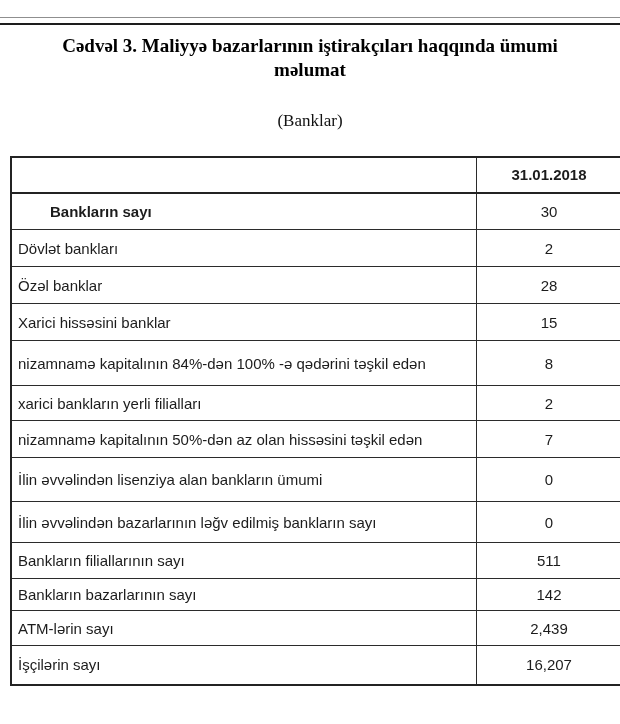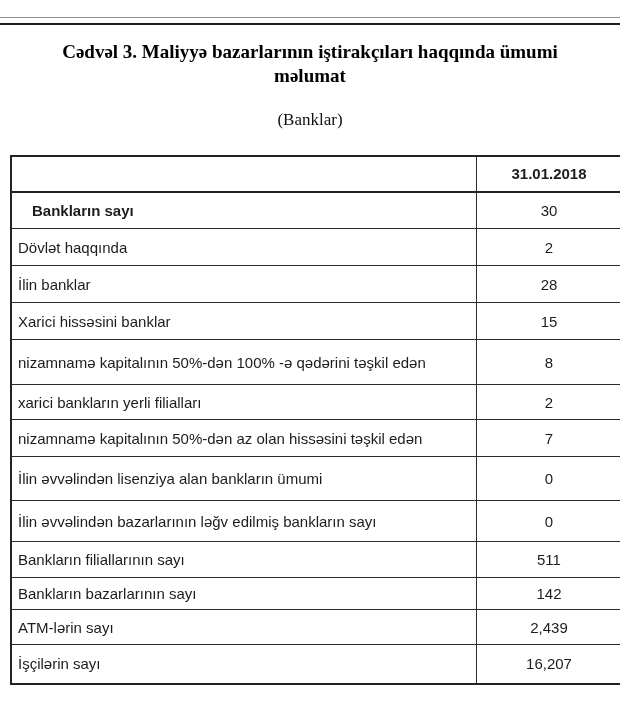--- a/index.html
+++ b/index.html
@@ -26,29 +26,29 @@
     border-top: 1px solid #8f8f8f;
     border-bottom: 2px solid #1d1d1d;
     width: 100%;
   }
   .title {
     font-family: "Liberation Serif", "DejaVu Serif", serif;
     font-weight: bold;
     font-size: 19px;
     line-height: 1.28;
     text-align: center;
-    margin: 15px auto 0 auto;
+    margin: 9px auto 0 auto;
     max-width: 552px;
     color: #000000;
   }
   .subtitle {
     font-family: "Liberation Serif", "DejaVu Serif", serif;
     font-size: 17px;
     text-align: center;
-    margin-top: 21px;
+    margin-top: 28px;
     color: #111111;
   }
   table.banks-table {
     border-collapse: collapse;
     table-layout: fixed;
     width: 598px;
     margin: 25px 0 0 10px;
     border: 2px solid #232323;
   }
   table.banks-table th,
@@ -71,21 +71,21 @@
     width: 452px;
     text-align: left;
     padding-left: 8px;
   }
   th.value-col {
     font-weight: bold;
     font-size: 15px;
   }
   tr.emphasis td.label {
     font-weight: bold;
-    padding-left: 20px;
+    padding-left: 38px;
   }
   
   tbody tr            { height: 37px; }
   tbody tr:nth-child(5)  { height: 45px; }
   tbody tr:nth-child(6)  { height: 35px; }
   tbody tr:nth-child(8)  { height: 44px; }
   tbody tr:nth-child(9)  { height: 41px; }
   tbody tr:nth-child(10) { height: 36px; }
   tbody tr:nth-child(11) { height: 32px; }
   tbody tr:nth-child(12) { height: 35px; }
@@ -108,36 +108,36 @@
         <th class="value-col">31.01.2018</th>
       </tr>
     </thead>
     <tbody id="rows">
   <tr class="emphasis">
     <td class="label">Bankların sayı</td>
     <td class="value">30</td>
   </tr>
 
   <tr>
-    <td class="label">Dövlət haqqında</td>
+    <td class="label">Dövlət bankları</td>
     <td class="value">2</td>
   </tr>
 
   <tr>
-    <td class="label">İlin banklar</td>
+    <td class="label">Özəl banklar</td>
     <td class="value">28</td>
   </tr>
 
   <tr>
     <td class="label">Xarici hissəsini banklar</td>
     <td class="value">15</td>
   </tr>
 
   <tr>
-    <td class="label">nizamnamə kapitalının 50%-dən 100% -ə qədərini təşkil edən</td>
+    <td class="label">nizamnamə kapitalının 84%-dən 100% -ə qədərini təşkil edən</td>
     <td class="value">8</td>
   </tr>
 
   <tr>
     <td class="label">xarici bankların yerli filialları</td>
     <td class="value">2</td>
   </tr>
 
   <tr>
     <td class="label">nizamnamə kapitalının 50%-dən az olan hissəsini təşkil edən</td>

